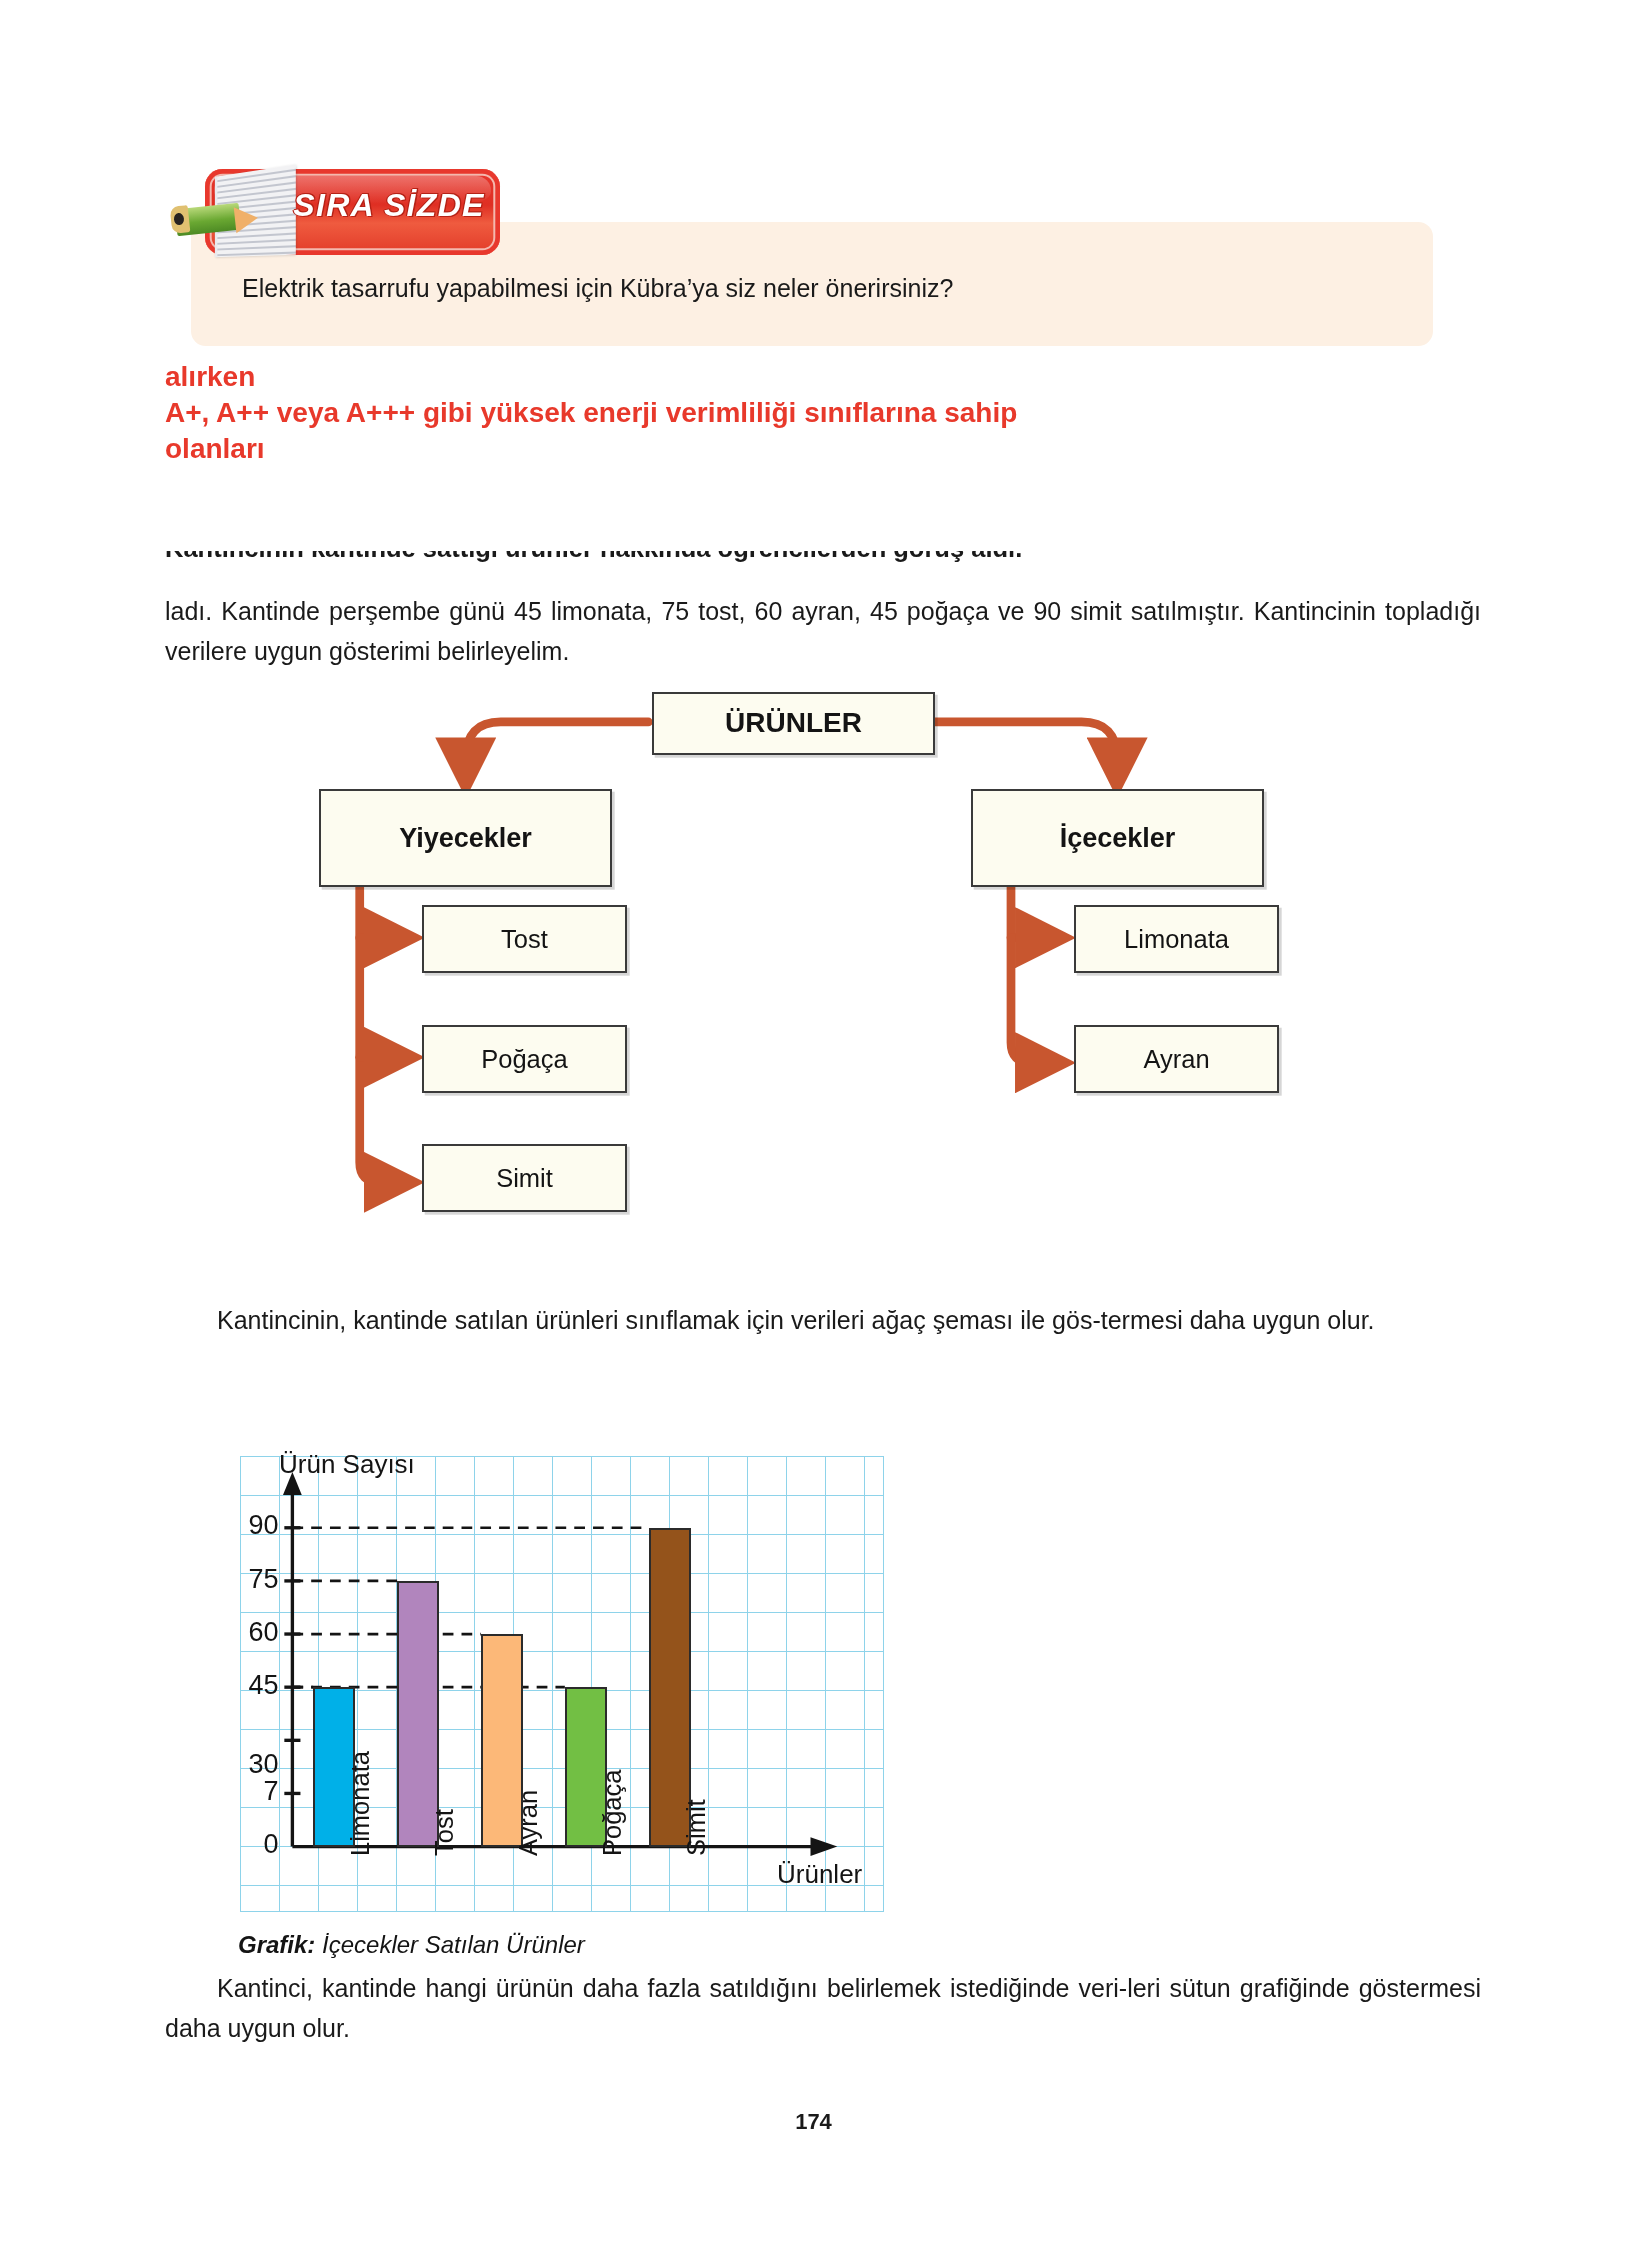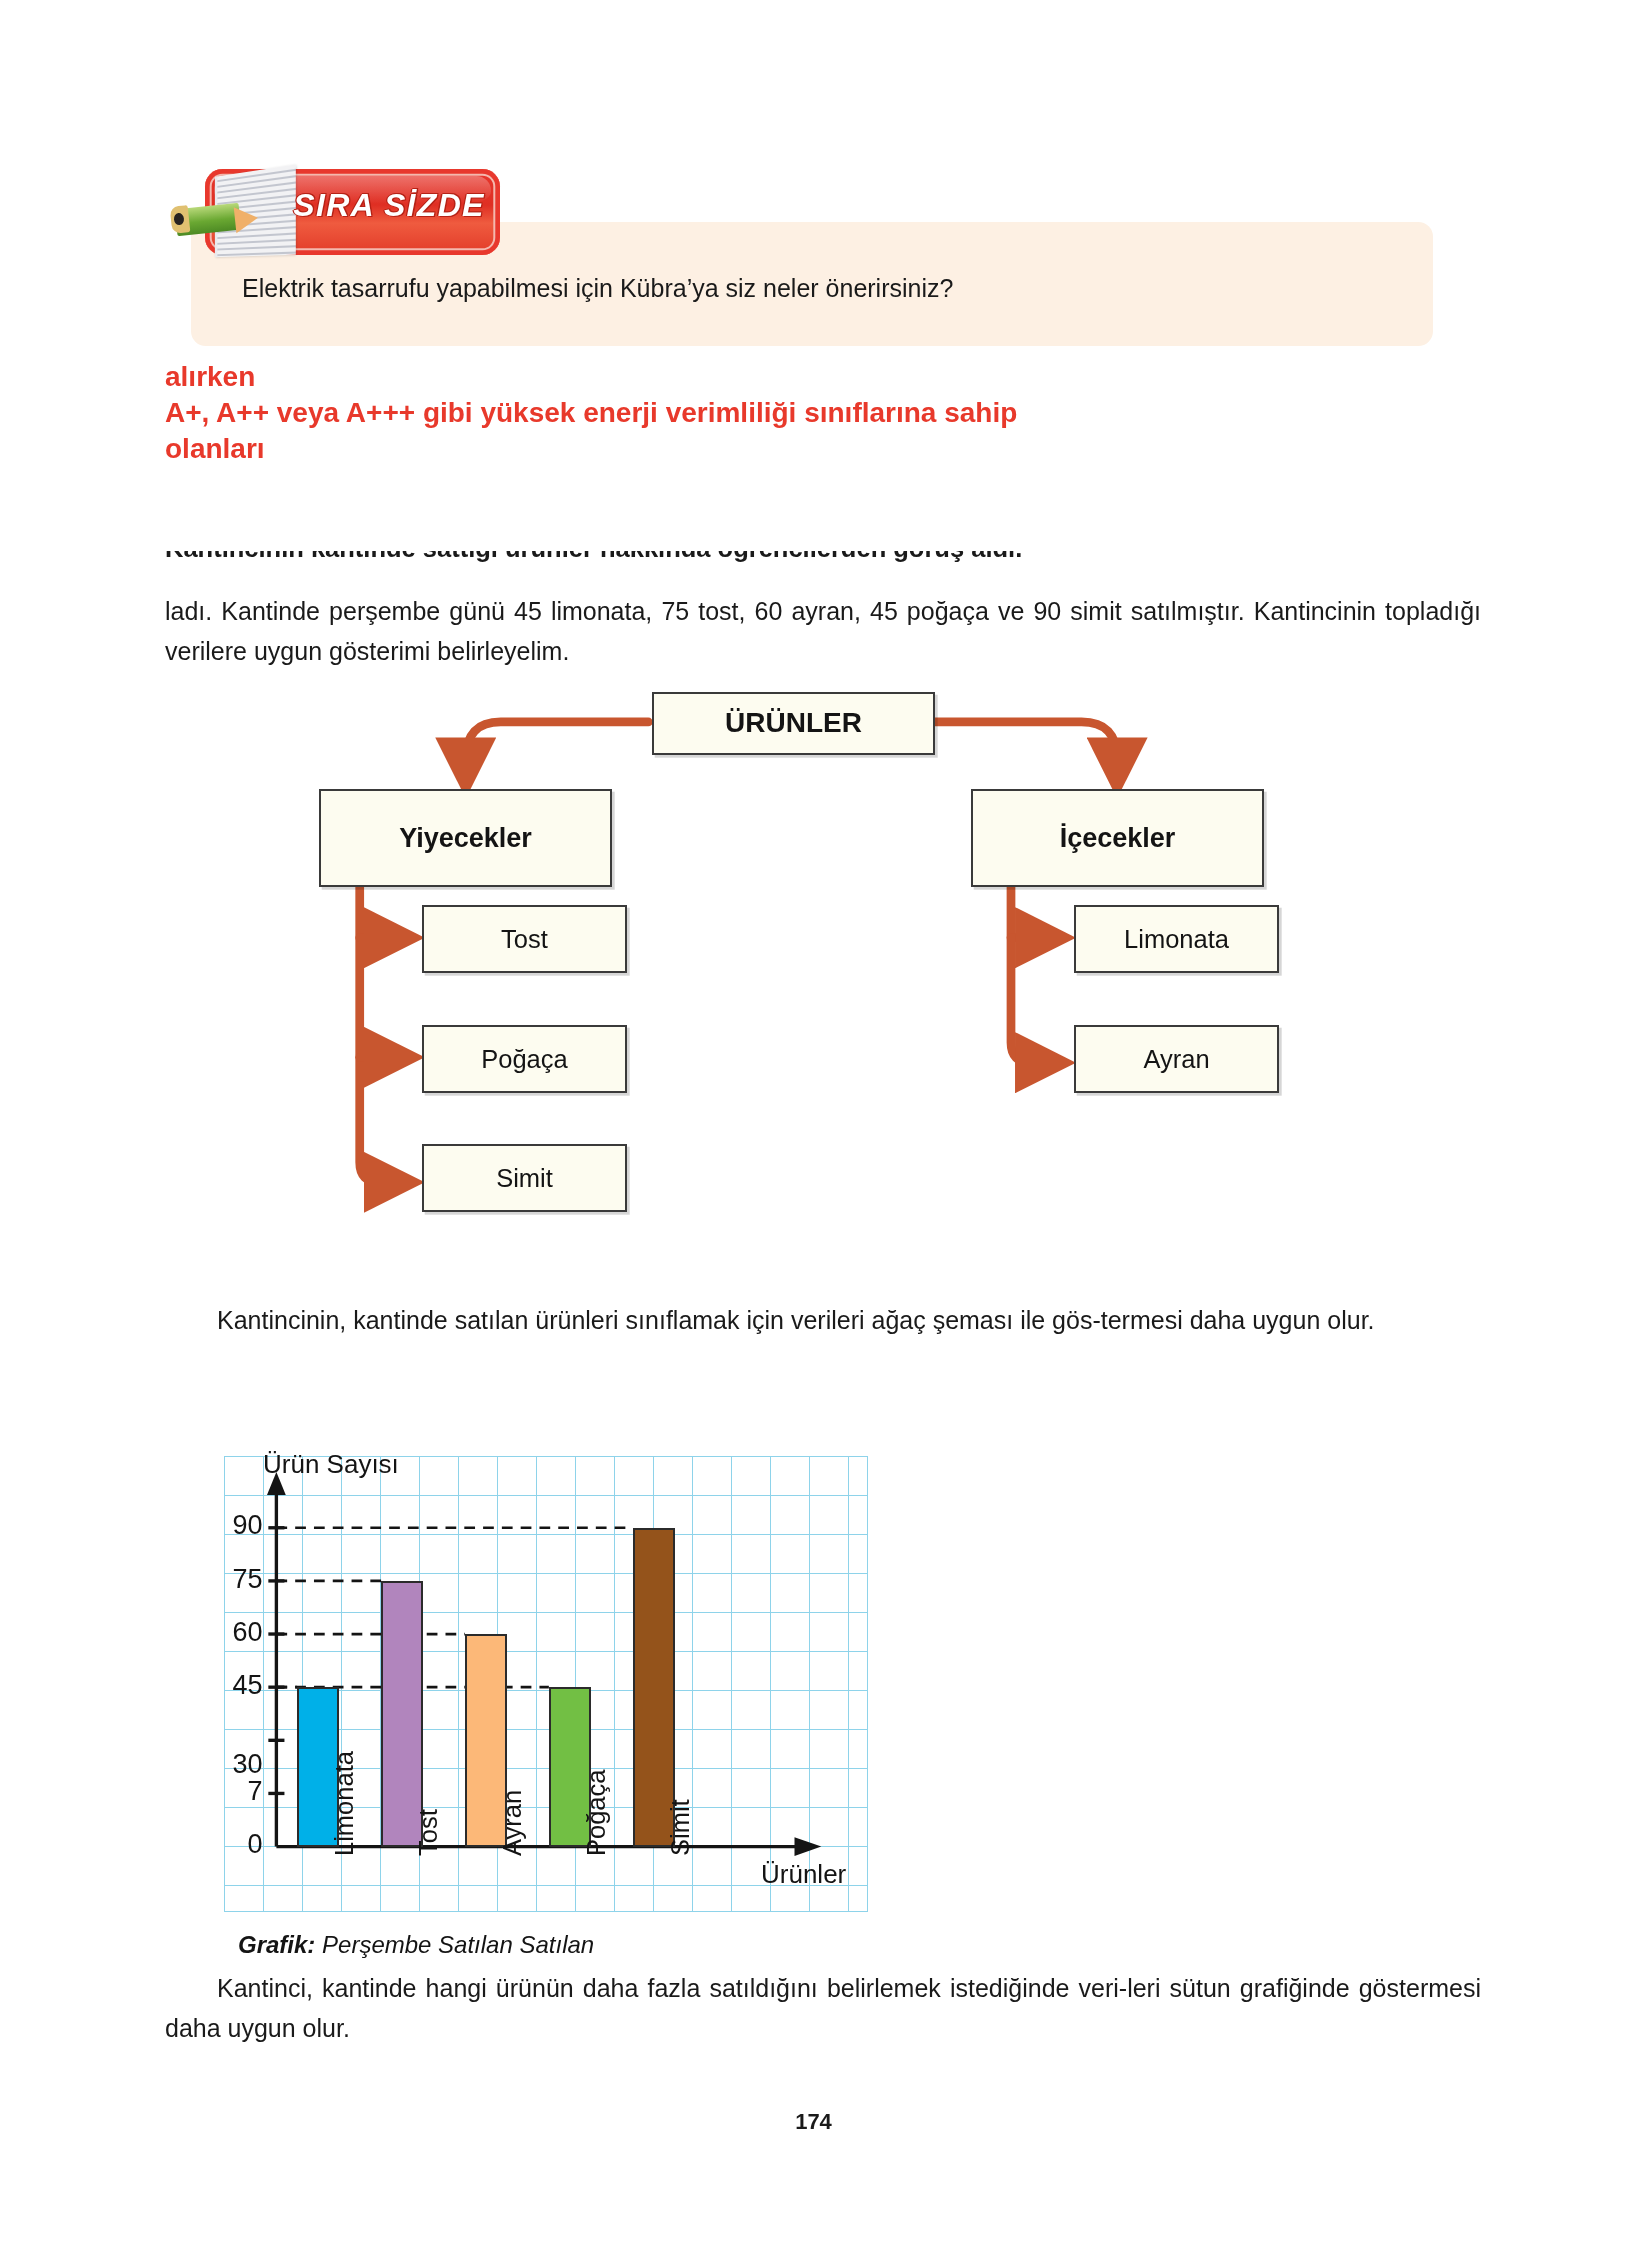--- a/index.html
+++ b/index.html
@@ -65,21 +65,21 @@
   #node-icecekler{left:806px;top:104px;width:289px;height:94px;font-size:27px;}
   .leaf{width:201px;height:64px;font-size:25.5px;font-weight:normal;}
   #leaf-tost{left:257px;top:220px;}
   #leaf-pogaca{left:257px;top:340px;}
   #leaf-simit{left:257px;top:459px;}
   #leaf-limonata{left:909px;top:220px;}
   #leaf-ayran{left:909px;top:340px;}
   #tree svg{position:absolute;left:0;top:0;width:1316px;height:578px;overflow:visible;}
 
   
-  #chart-wrap{position:absolute;left:224px;top:1456px;width:643px;height:455px;padding-left:20px;}
+  #chart-wrap{position:absolute;left:240px;top:1456px;width:643px;height:455px;padding-left:20px;}
   #chart-grid{position:absolute;left:0;top:0;width:643px;height:455px;
      background-image:linear-gradient(to right,#8ed3ea 0 1.3px,transparent 1.3px 100%),
                       linear-gradient(to bottom,#8ed3ea 0 1.3px,transparent 1.3px 100%);
      background-size:39px 39px;background-position:0 0;
      border-right:1.3px solid #8ed3ea;border-bottom:1.3px solid #8ed3ea;}
   #chart-plot{position:absolute;left:0;top:0;width:643px;height:455px;}
   #chart-plot svg{position:absolute;left:0;top:0;}
   .ytick-lbl{position:absolute;right:0;font-size:27px;color:#141414;text-align:right;width:56px;}
   #axis-ylabel{position:absolute;left:39px;top:-6.7px;font-size:26px;color:#141414;white-space:nowrap;}
   #axis-xlabel{position:absolute;left:537px;top:403px;font-size:26px;color:#141414;white-space:nowrap;}
@@ -194,21 +194,21 @@
     <div class="ytick-lbl" style="left: -17.5px; top: 54px;">90</div>
     <div class="cat-lbl" style="left: 106px; top: 400px;">Limonata</div>
     <div class="cat-lbl" style="left: 190px; top: 400px;">Tost</div>
     <div class="cat-lbl" style="left: 274px; top: 400px;">Ayran</div>
     <div class="cat-lbl" style="left: 358px; top: 400px;">Poğaça</div>
     <div class="cat-lbl" style="left: 442px; top: 400px;">Simit</div>
   </div>
 
 <div id="chart-caption">
   <b>Grafik:</b>
-  <span>Perşembe Satılan Satılan</span>
+  <span>İçecekler Satılan Ürünler</span>
 </div>
 
 <div class="para" id="para-bar">
   <span class="indent"></span><span>Kantinci, kantinde hangi ürünün daha fazla satıldığını belirlemek istediğinde veri-leri sütun grafiğinde göstermesi daha uygun olur.</span>
 </div>
 
 <div id="page-number">174</div>
 
 
 </body></html>

